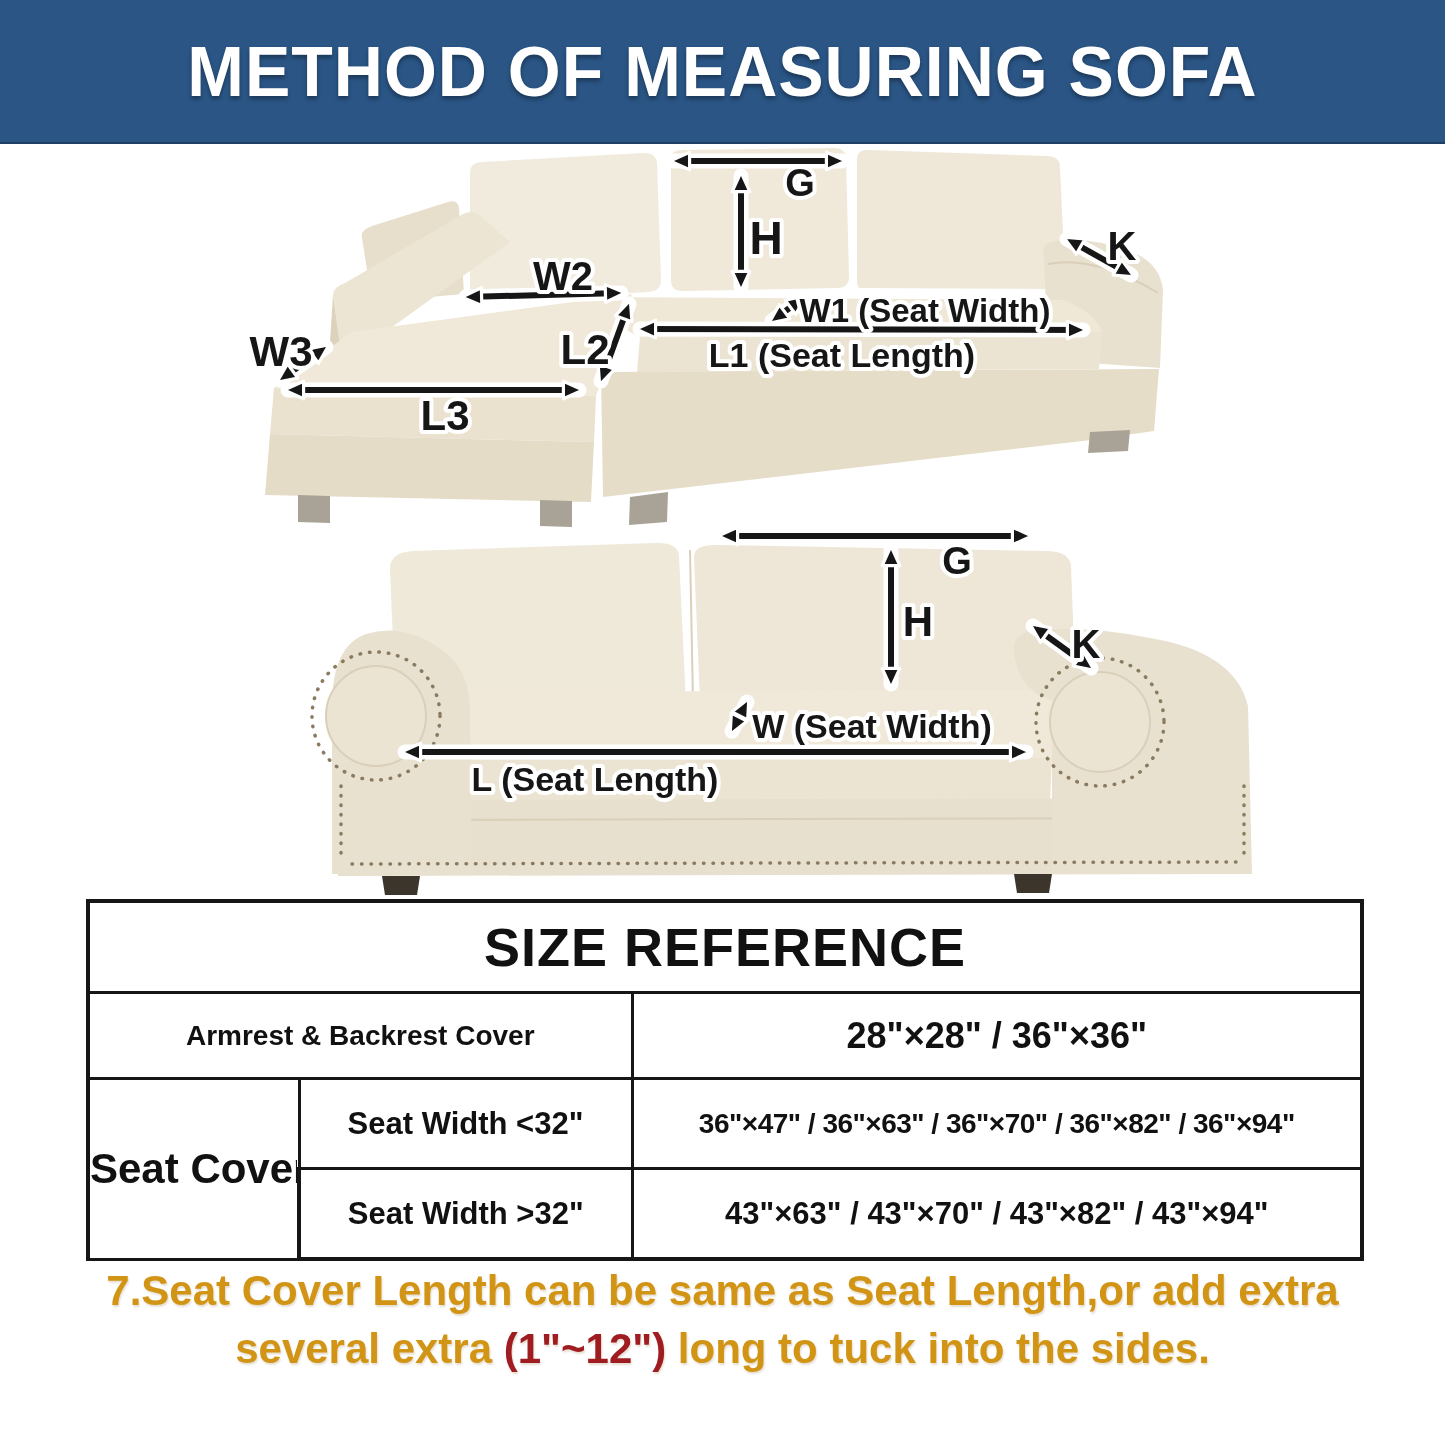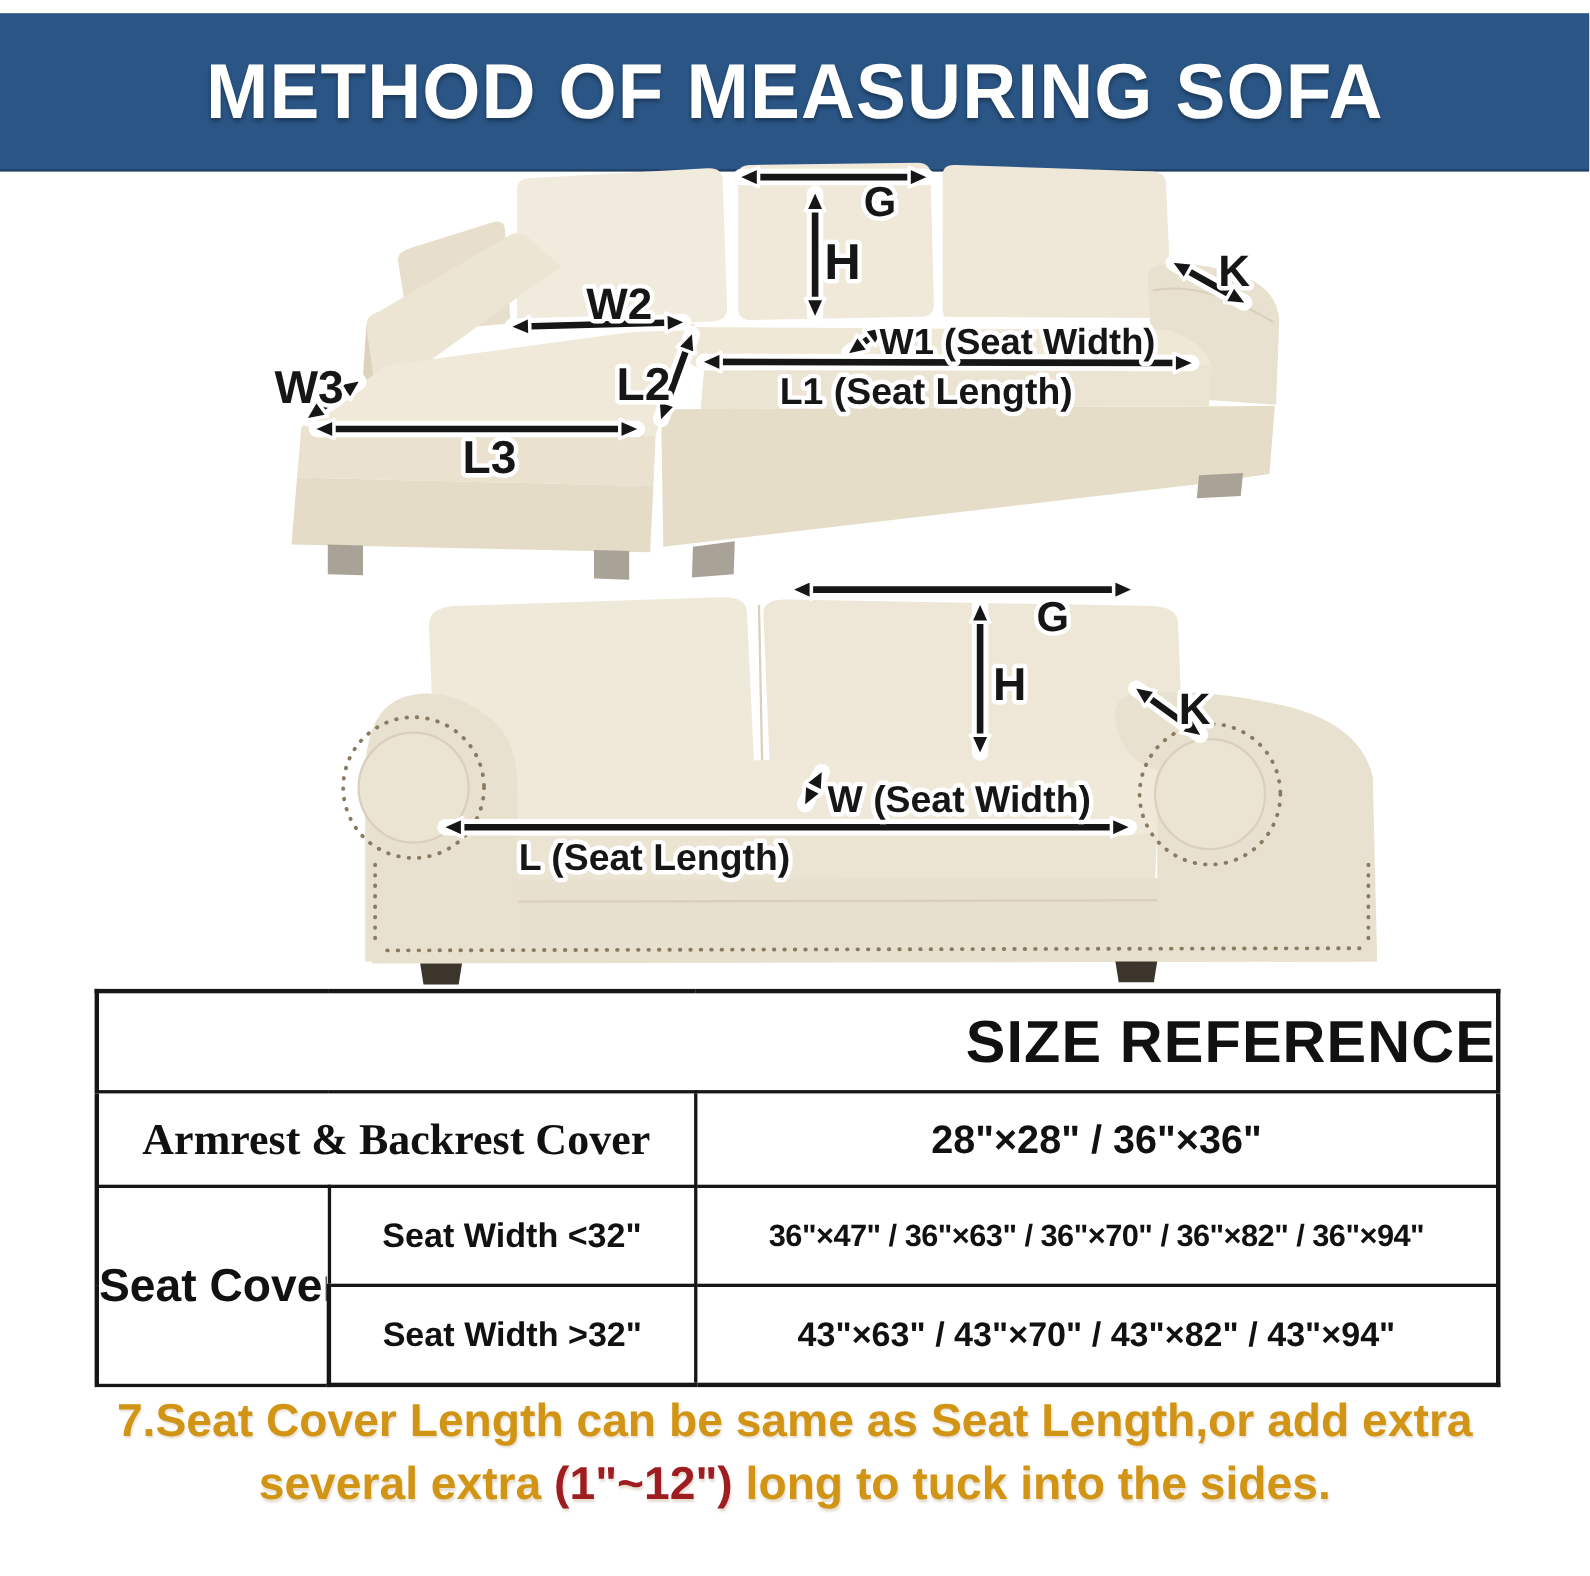--- a/index.html
+++ b/index.html
@@ -3,21 +3,21 @@
 <meta charset="utf-8">
 <title>Method of Measuring Sofa</title>
 <style>
   html,body{margin:0;padding:0;background:#ffffff;}
   .page{
     position:relative;width:1445px;height:1433px;background:#ffffff;
     font-family:"Liberation Sans",sans-serif;overflow:hidden;
   }
   
   .banner{
-    position:absolute;left:0;top:12px;width:1445px;height:142px;
+    position:absolute;left:0;top:0;width:1445px;height:142px;
     background:var(--banner,#2a5585);
     display:flex;align-items:center;justify-content:center;
     box-shadow:0 2px 0 #1d3f63;
   }
   .banner h1{
     margin:0;color:#ffffff;font-size:68px;font-weight:bold;letter-spacing:1px;
     text-shadow:0 3px 4px rgba(0,0,0,0.35);
     font-family:"Liberation Sans",sans-serif;white-space:nowrap;
     transform:scaleY(1.04);
   }
@@ -34,26 +34,26 @@
   .dots{stroke:#8a7a5f;stroke-width:3.5;fill:none;stroke-linecap:round;stroke-dasharray:0.5 9;}
   
   .sizetable{
     position:absolute;left:86px;top:899px;width:1274px;height:353px;
     border-collapse:collapse;table-layout:fixed;color:#111;
   }
   .sizetable td{
     border:3px solid #161616;text-align:center;vertical-align:middle;
     font-weight:bold;padding:0;overflow:hidden;white-space:nowrap;
   }
-  .sizetable tr:first-child td{border-top-width:4px;text-align:right;}
+  .sizetable tr:first-child td{border-top-width:4px;}
   .sizetable tr:last-child td{border-bottom-width:4px;}
   .sizetable td:first-child{border-left-width:4px;}
   .sizetable td:last-child{border-right-width:4px;}
   .t-hdr{font-size:54px;height:88px;letter-spacing:1px;}
-  .t-row1-label{font-size:40px;height:83px;font-family:Liberation Serif, serif;}
+  .t-row1-label{font-size:28px;height:83px;}
   .t-row1-value{font-size:36px;}
   .t-seatcover{font-size:42px;}
   .t-cond{font-size:31px;height:87px;}
   .t-sizes-a{font-size:28px;letter-spacing:-0.5px;}
   .t-sizes-b{font-size:31px;height:83px;}
   
   .notes{
     position:absolute;left:0;top:1262px;width:1445px;
     text-align:center;color:var(--gold,#d29414);
     font-size:42px;font-weight:bold;line-height:58px;

